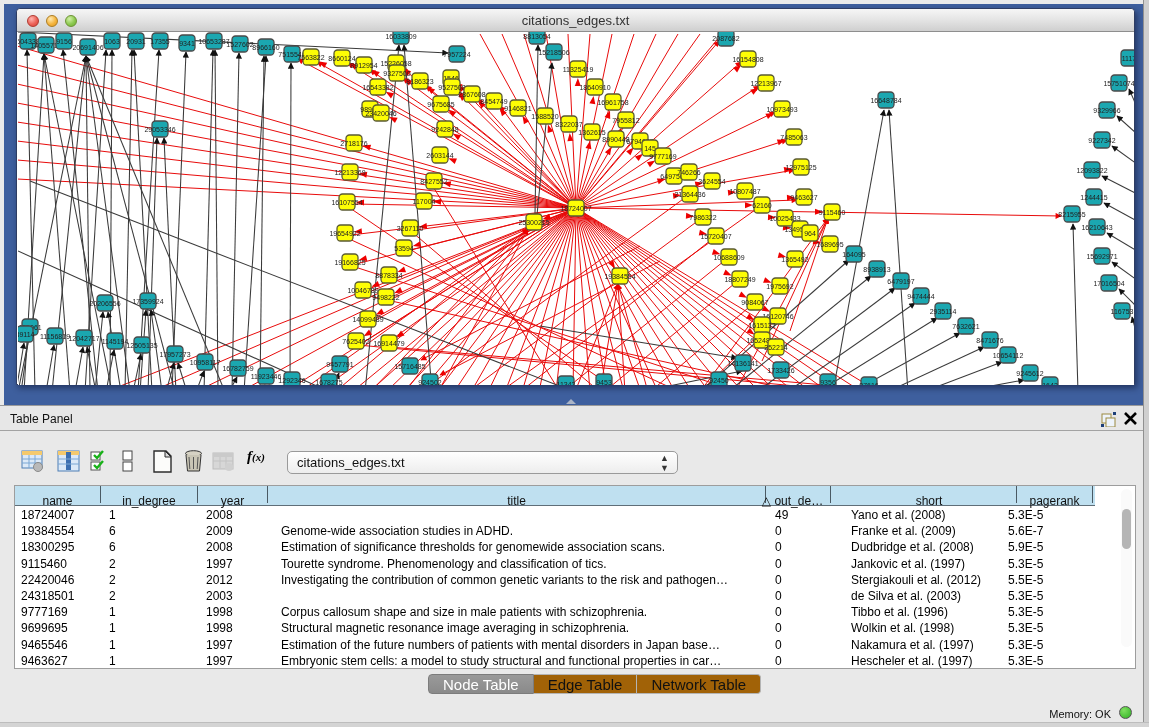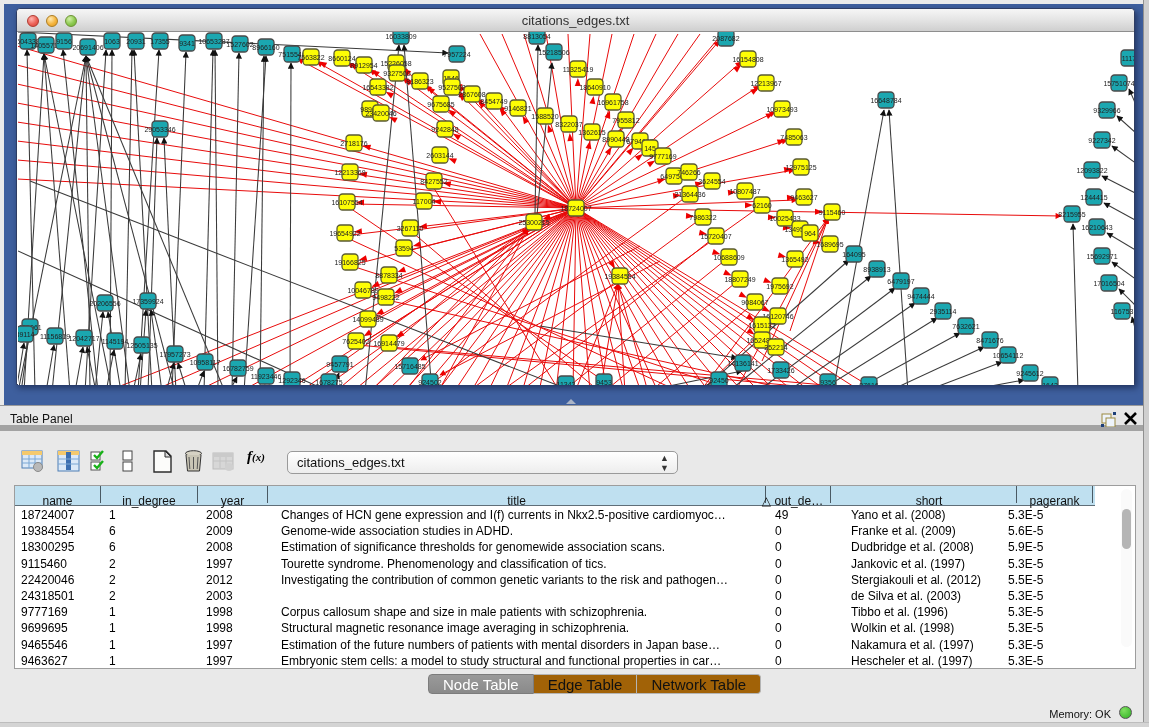--- a/index.html
+++ b/index.html
@@ -2,21 +2,21 @@
 <html><head><meta charset="utf-8"><style>
 *{margin:0;padding:0;box-sizing:border-box}
 body{width:1149px;height:727px;font-family:"Liberation Sans",sans-serif;overflow:hidden;background:#eaeaea;position:relative}
 #desk{position:absolute;left:4px;top:4px;width:1139px;height:401px;background:#3e5f9e}
 #win{position:absolute;left:16px;top:8px;width:1119px;height:377px;background:#fff;border:1px solid #2e3d63;box-shadow:2px 3px 6px rgba(0,0,20,.45);border-radius:4px 4px 0 0}
 #tbar{position:absolute;left:0;top:0;width:100%;height:23px;background:linear-gradient(#f6f6f6,#e6e6e6 45%,#cfcfcf);border-bottom:1px solid #8e8e8e;border-radius:4px 4px 0 0}
 #tbar .t{position:absolute;width:100%;text-align:center;top:4px;font-size:13px;color:#333}
 .tl{position:absolute;top:6px;width:12px;height:12px;border-radius:50%}
 #cnv{position:absolute;left:1px;top:23px;width:1116px;height:353px;background:#fff;overflow:hidden}
 #panel{position:absolute;left:0;top:405px;width:1149px;height:322px;background:#e9e9e9}
-#ptitle{position:absolute;left:0;top:1px;width:100%;height:25px;background:#e7e7e7;border-bottom:6px solid #a3a3a3}
+#ptitle{position:absolute;left:0;top:1px;width:100%;height:25px;background:#e7e7e7;border-bottom:1px solid #a3a3a3}
 #ptitle .t{position:absolute;left:10px;top:6px;font-size:12px;color:#111}
 #toolrow{position:absolute;left:0;top:27px;width:100%;height:52px}
 .ico{position:absolute;top:18px}
 #combo{position:absolute;left:287px;top:19px;width:391px;height:23px;background:linear-gradient(#fff,#ededed);border:1px solid #9a9a9a;border-radius:5px;font-size:13px;color:#111;line-height:21px;padding-left:9px}
 #combo .st{position:absolute;right:8px;top:1px;font-size:9px;color:#333;line-height:10px}
 #tbl{position:absolute;left:14px;top:80px;width:1122px;height:184px;background:#fff;border:1px solid #9d9d9d}
 #thead{position:absolute;left:0;top:0;width:1080px;height:20px;background:#bfe0f0;border-bottom:1px solid #5f6e78;font-size:12px;color:#111}
 #thead span{position:absolute;top:0;padding-top:8px;text-align:center;border-right:1px solid #4a5a64;height:17px}
 #tbody{position:absolute;left:0;top:21px;width:100%;font-size:12px;color:#000}
 .tr{position:relative;height:16.2px;white-space:nowrap}
@@ -674,33 +674,32 @@
    <span style="left:253px;width:498px">title</span>
    <span style="left:740px;width:76px">△ out_de…</span>
    <span style="left:827px;width:175px">short</span>
    <span style="left:1002px;width:76px">pagerank</span>
   </div>
   <div id="tbody">
         <div class="tr">
           <span class="c0">18724007</span>
           <span class="c1">1</span>
           <span class="c2">2008</span>
-          <span class="c3">Changes of HCN gene expression and I(f) currents in Nkx2.5-positive cardiomyoc…</span>
           <span class="c4">49</span>
           <span class="c5">Yano et al. (2008)</span>
           <span class="c6">5.3E-5</span>
         </div>
         <div class="tr">
           <span class="c0">19384554</span>
           <span class="c1">6</span>
           <span class="c2">2009</span>
           <span class="c3">Genome-wide association studies in ADHD.</span>
           <span class="c4">0</span>
           <span class="c5">Franke et al. (2009)</span>
-          <span class="c6">5.6E-5</span>
+          <span class="c6">5.6E-7</span>
         </div>
         <div class="tr">
           <span class="c0">18300295</span>
           <span class="c1">6</span>
           <span class="c2">2008</span>
           <span class="c3">Estimation of significance thresholds for genomewide association scans.</span>
           <span class="c4">0</span>
           <span class="c5">Dudbridge et al. (2008)</span>
           <span class="c6">5.9E-5</span>
         </div>

